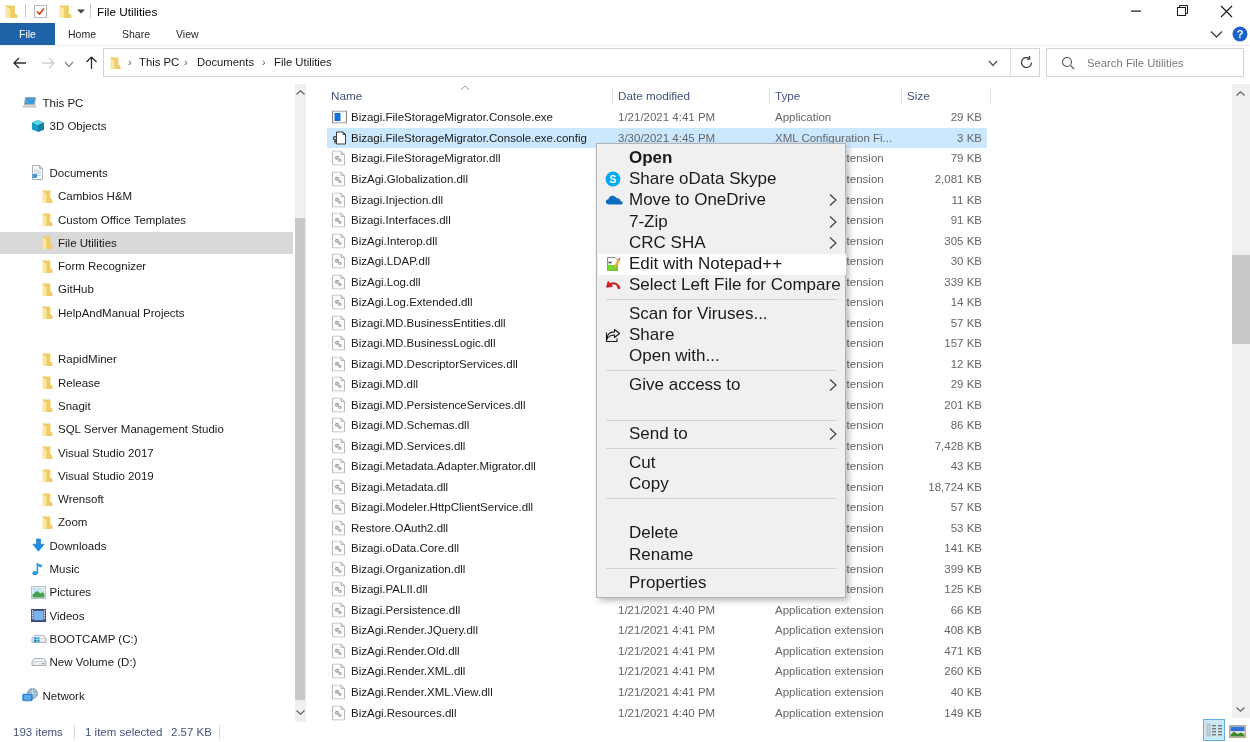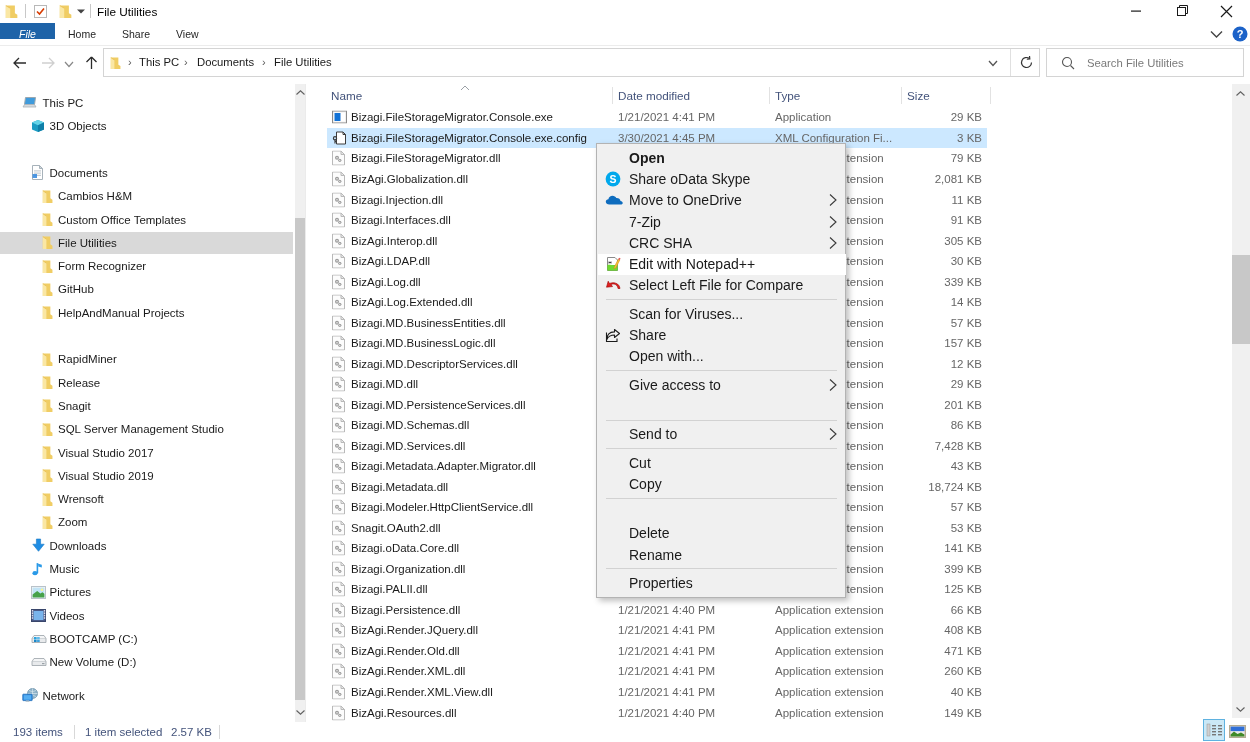--- a/index.html
+++ b/index.html
@@ -5,21 +5,21 @@
 html,body { width:1250px; height:742px; overflow:hidden; background:#fff;
   font-family:"Liberation Sans", sans-serif; font-size:11.5px; color:#1a1a1a; }
 .abs { position:absolute; }
 
 #titlebar { position:absolute; left:0; top:0; width:1250px; height:23px; background:#fff; }
 #titlebar .qsep { position:absolute; top:4px; width:1px; height:14px; background:#c8c8c8; }
 #title { position:absolute; left:97px; top:5px; font-size:11.8px; color:#000; }
 .wbtn { position:absolute; top:0; height:23px; }
 
 #tabrow { position:absolute; left:0; top:23px; width:1250px; height:23px; background:#fff; border-bottom:1px solid #ececec; }
-#filetab { position:absolute; left:0; top:0; width:55px; height:16px; background:#1e63a8; color:#fff; text-align:center; line-height:22px; font-size:10.5px;font-style:italic; }
+#filetab { position:absolute; left:0; top:0; width:55px; height:22px; background:#1e63a8; color:#fff; text-align:center; line-height:22px; font-size:10.5px; }
 .tab { position:absolute; top:0; height:22px; line-height:22px; color:#262626; font-size:10.5px; }
 
 #addrrow { position:absolute; left:0; top:46px; width:1250px; height:38px; background:#fff; }
 #addrbox { position:absolute; left:103px; top:2px; width:937px; height:29px; border:1px solid #d4d4d4; background:#fff; }
 #searchbox { position:absolute; left:1046px; top:2px; width:198px; height:29px; border:1px solid #d4d4d4; background:#fff; }
 .crumb { position:absolute; top:0; height:27px; line-height:27px; color:#1a1a1a; font-size:11.3px; }
 .chev { position:absolute; top:0; height:27px; line-height:27px; color:#5a5a5a; font-size:11px; }
 
 #main { position:absolute; left:0; top:84px; width:1250px; height:638px; background:#fff; }
 #navsep { position:absolute; left:305px; top:0; width:1px; height:638px; background:#ebebeb; }
@@ -49,21 +49,21 @@
 #mainsb { position:absolute; left:1232px; top:0; width:18px; height:634px; background:#f0f0f0; }
 #mainsb .thumb { position:absolute; left:0; top:171px; width:18px; height:89px; background:#c8c8c8; }
 
 #statusbar { position:absolute; left:0; top:722px; width:1250px; height:20px; background:#fff; color:#43537b; }
 #statusbar .ssep { position:absolute; top:3px; width:1px; height:14px; background:#d8d8d8; }
 
 #cmenu { position:absolute; left:596px; top:143px; width:250px; height:455px;
   background:#f0f0f0; border:1px solid #b3b3b3; box-shadow:3px 3px 6px rgba(0,0,0,0.25); }
 .mitem { position:absolute; left:1px; width:248px; }
 .mitem.hover { background:#fff; }
-.mtext { position:absolute; left:31px; top:50%; transform:translateY(-50%); white-space:nowrap; color:#1a1a1a; font-size:14px; }
+.mtext { position:absolute; left:31px; top:50%; transform:translateY(-50%); white-space:nowrap; color:#1a1a1a; font-size:17px; }
 .micon { position:absolute; left:7px; top:50%; transform:translateY(-50%); height:16px; display:flex; align-items:center; }
 .msub { position:absolute; right:9px; top:50%; transform:translateY(-50%); height:13px; }
 .msep { position:absolute; left:9px; width:231px; height:1px; background:#d2d2d2; }
 svg { display:block; }
 </style></head>
 <body>
 
 <div id="titlebar">
   <span class="abs" style="left:5px;top:4px">
       <svg width="13" height="15" viewBox="0 0 13 15" style="">
@@ -794,21 +794,21 @@
       <span class="ficon">
         <svg width="13" height="15" viewBox="0 0 13 15" style="">
           <path d="M0.5 0.5 L9 0.5 L12.5 4 L12.5 14.5 L0.5 14.5 Z" fill="#fcfcfc" stroke="#b9b9b9"></path>
           <path d="M9 0.5 L9 4 L12.5 4 Z" fill="#e8e8e8" stroke="#b9b9b9"></path>
           <circle cx="5" cy="7.2" r="2" fill="#9d9d9d"></circle>
           <circle cx="7.8" cy="9.8" r="1.6" fill="#9d9d9d"></circle>
           <circle cx="5" cy="7.2" r="0.7" fill="#fcfcfc"></circle>
           <circle cx="7.8" cy="9.8" r="0.6" fill="#fcfcfc"></circle>
         </svg>
       </span>
-      <span class="fname">Snagit.OAuth2.dll</span>
+      <span class="fname">Restore.OAuth2.dll</span>
       <span class="fdate">1/21/2021 4:41 PM</span>
       <span class="ftype">Application extension</span>
       <span class="fsize">53 KB</span>
     </div>
 <div class="frow" style="top:454.1px">
       <span class="ficon">
         <svg width="13" height="15" viewBox="0 0 13 15" style="">
           <path d="M0.5 0.5 L9 0.5 L12.5 4 L12.5 14.5 L0.5 14.5 Z" fill="#fcfcfc" stroke="#b9b9b9"></path>
           <path d="M9 0.5 L9 4 L12.5 4 Z" fill="#e8e8e8" stroke="#b9b9b9"></path>
           <circle cx="5" cy="7.2" r="2" fill="#9d9d9d"></circle>

